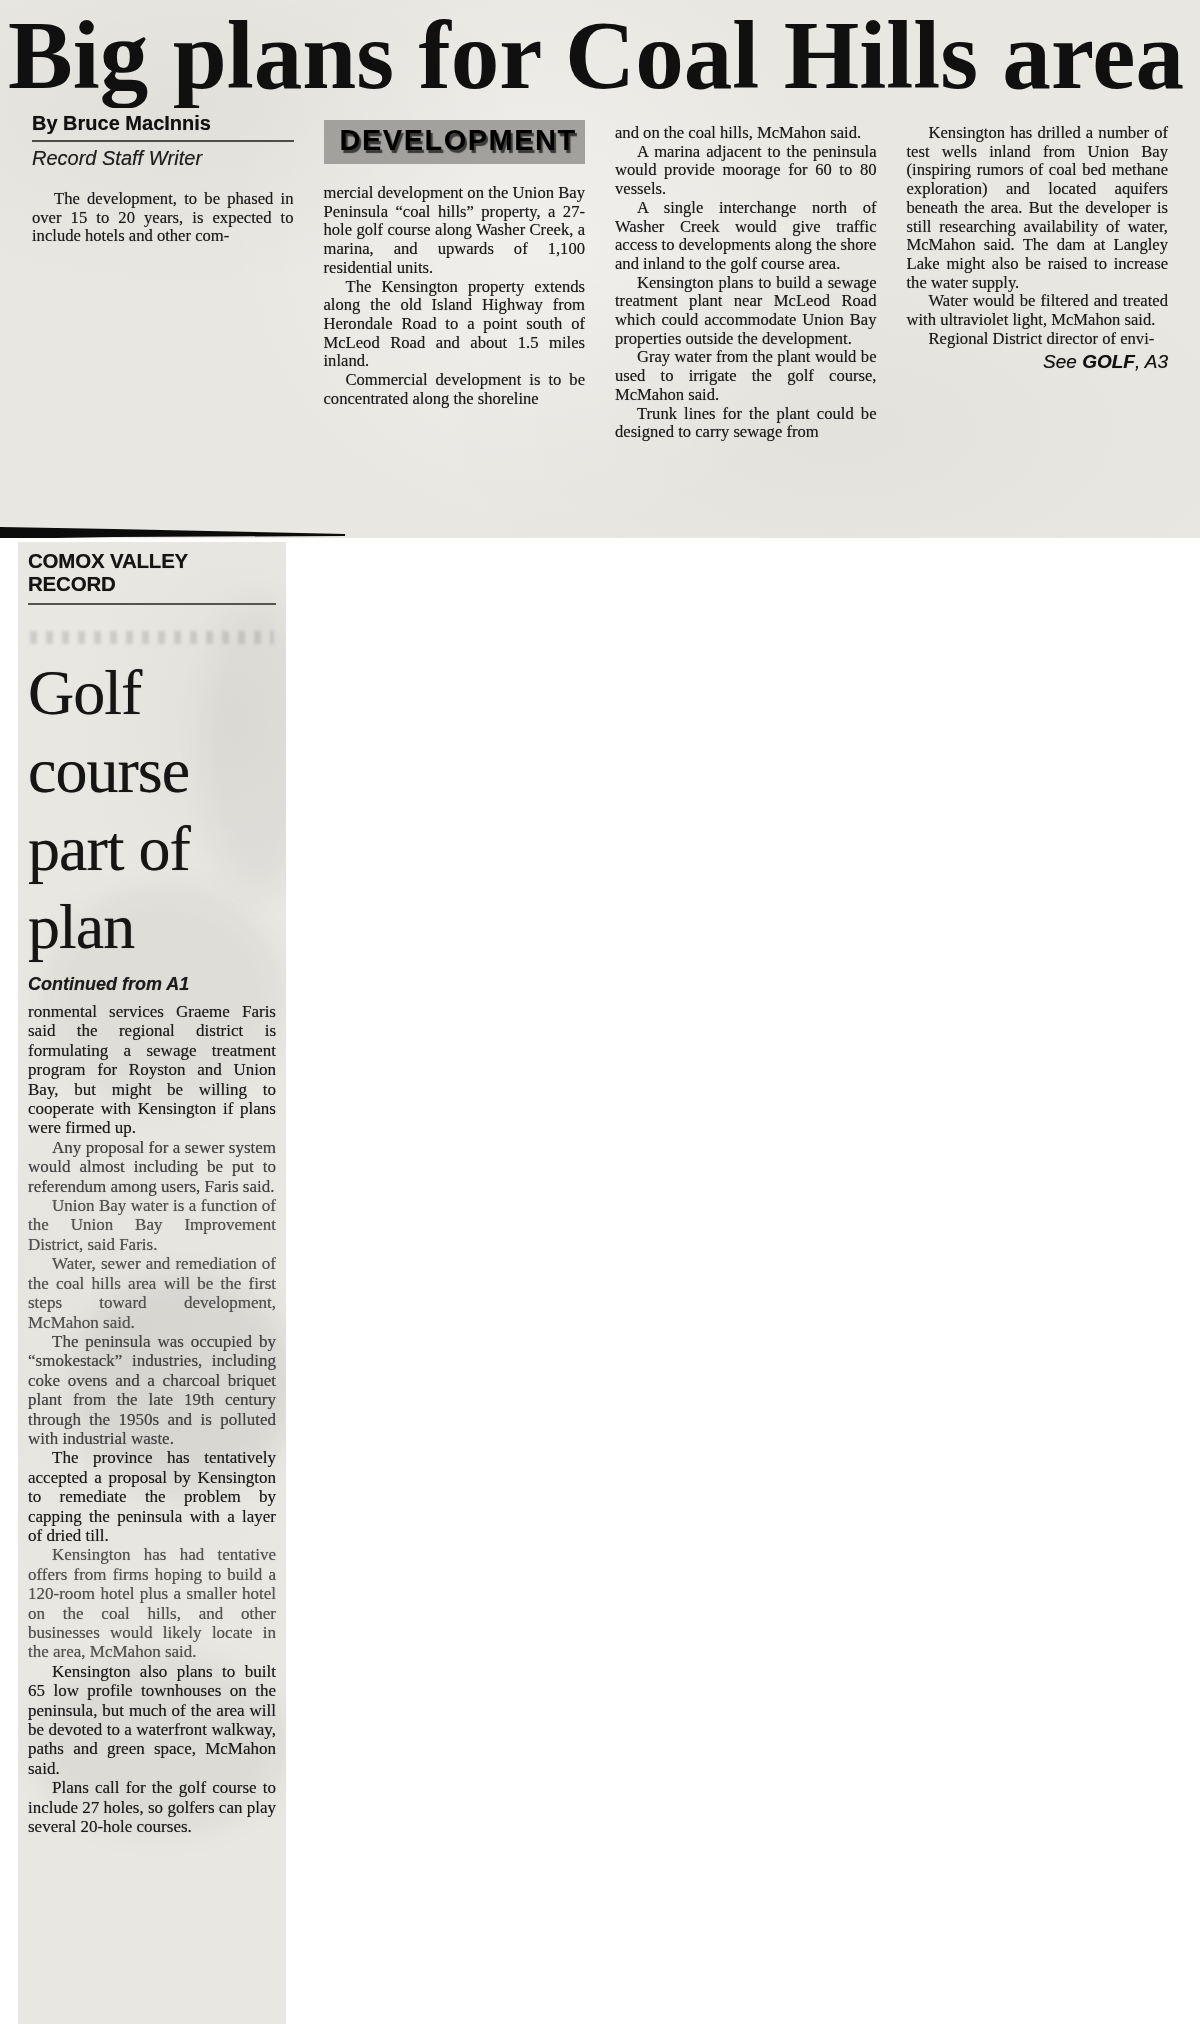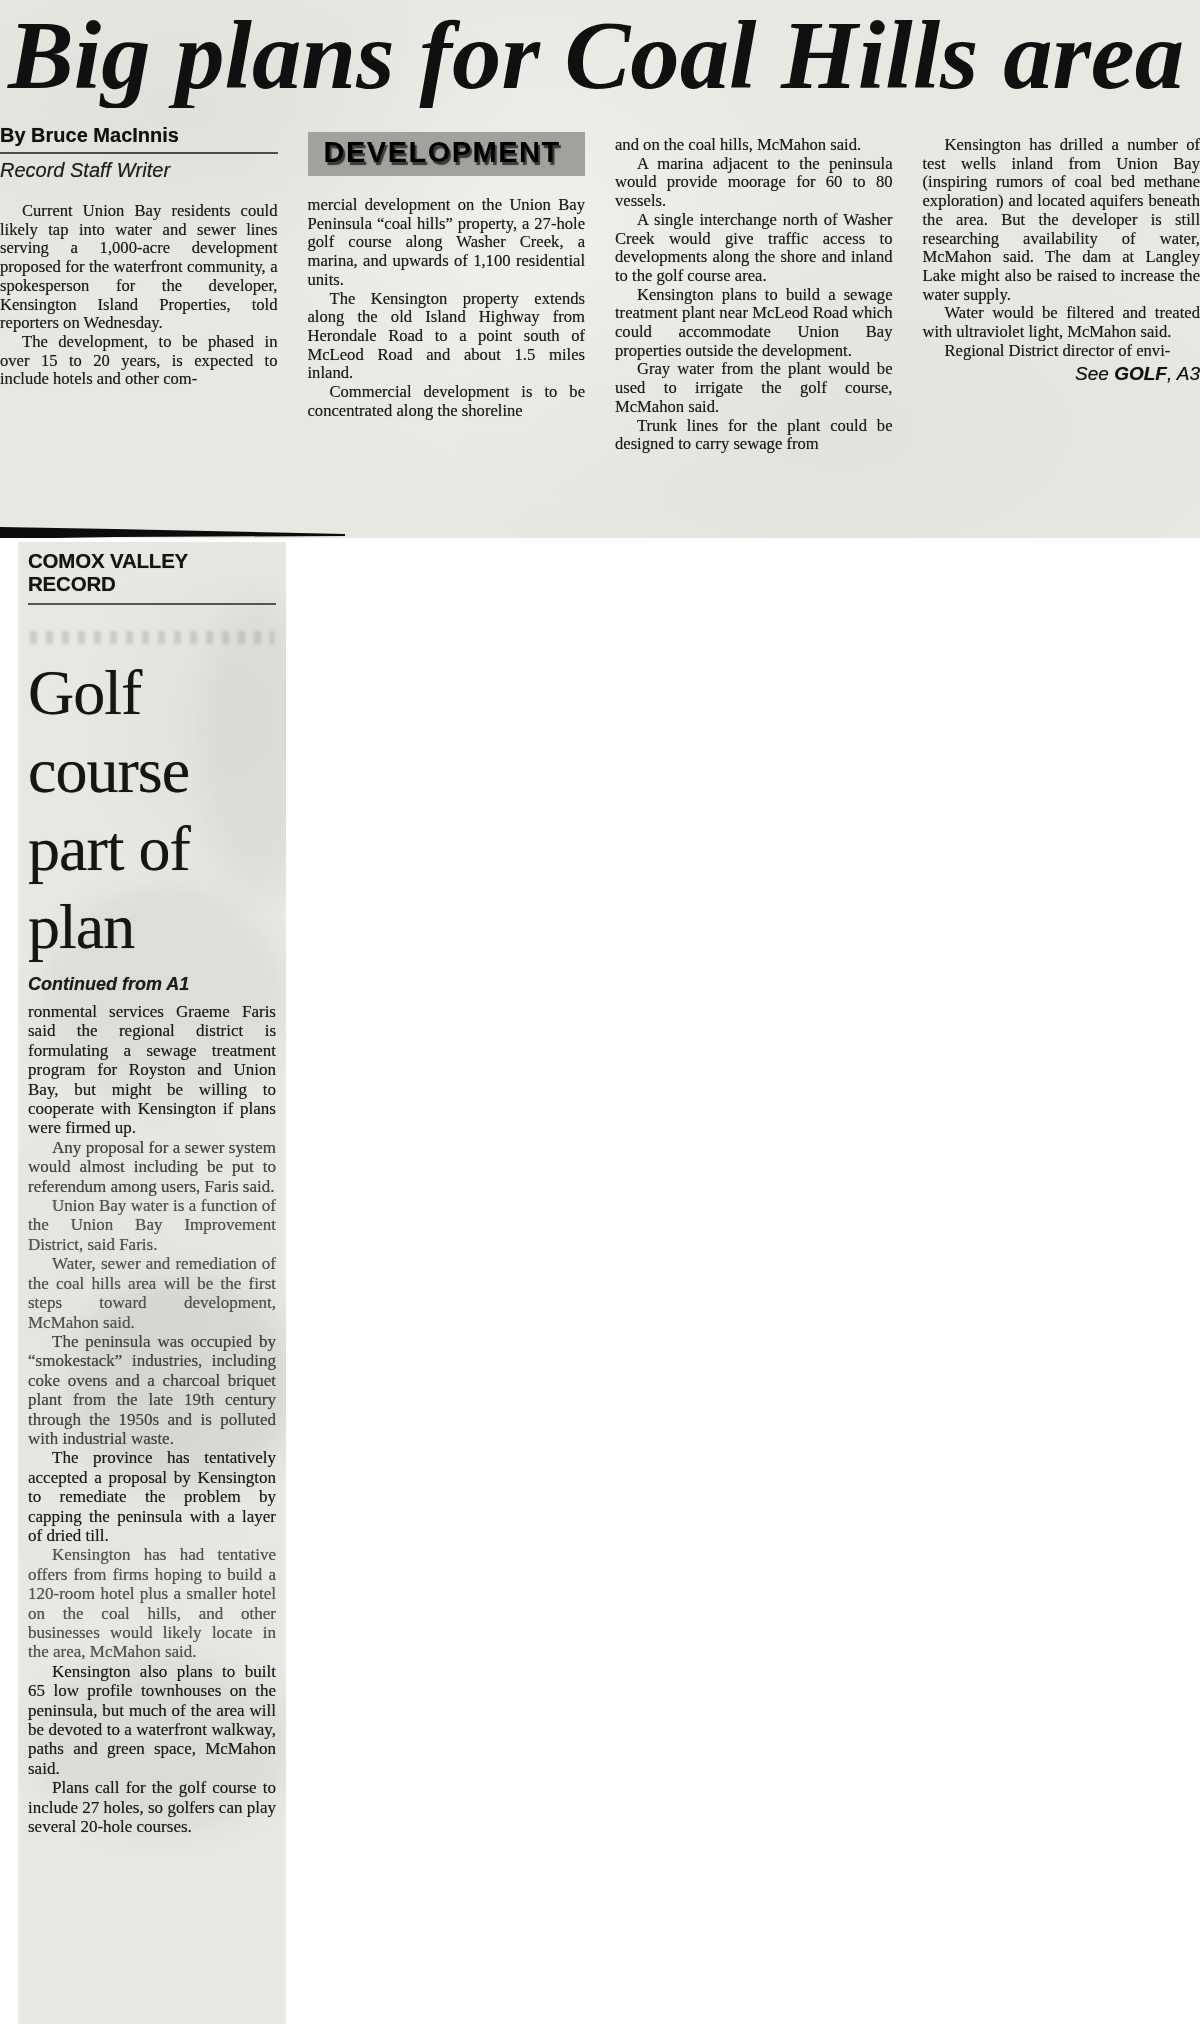--- a/index.html
+++ b/index.html
@@ -9,24 +9,24 @@
   
   .scan-top{position:absolute;left:0;top:0;width:1200px;height:538px;
     background-color:#e9e7e2;
     background-image:
       radial-gradient(ellipse 500px 260px at 15% 20%, rgba(0,0,0,0.030), transparent 70%),
       radial-gradient(ellipse 600px 300px at 70% 80%, rgba(0,0,0,0.025), transparent 70%),
       radial-gradient(ellipse 420px 400px at 45% 45%, rgba(255,255,255,0.35), transparent 75%);
     overflow:hidden;}
   .scan-text{text-shadow:0 0 0.7px rgba(25,25,25,0.55);}
 
-  .headline-wrap{padding:2px 4px 0 6px;font-style:italic;}
+  .headline-wrap{padding:2px 4px 0 6px;}
   .headline-wrap svg text{font-family:"Liberation Serif",serif;font-weight:700;fill:#101010;}
 
-  .cols{display:flex;gap:30px;padding:0 0;margin-top:12px;}
+  .cols{display:flex;gap:30px;padding:0 32px;}
   .col{flex:1 1 0;min-width:0;}
   .col3,.col4{padding-top:12px;}
 
   .byline-author{font:700 20px/1.15 "Liberation Sans",sans-serif;color:#111;}
   .byline-rule{border:none;border-top:2px solid #4d4d4b;margin:5px 0 4px 0;}
   .byline-title{font:italic 400 20px/1.2 "Liberation Sans",sans-serif;color:#1f1f1f;margin-bottom:20px;}
 
   .kicker{height:44px;line-height:40px;background:#a2a19d;color:#000000;
     font:700 29px/40px "Liberation Sans",sans-serif;letter-spacing:1.5px;
     padding-left:16px;margin:8px 0 20px 0;
@@ -84,21 +84,20 @@
         <text x="2" y="86" font-size="98" textLength="1176" lengthAdjust="spacingAndGlyphs">Big plans for Coal Hills area</text>
       </svg>
     </div>
 
     <div class="cols scan-text">
 
       <div class="col col1 body-txt">
         <div class="byline-author">By Bruce MacInnis</div>
         <hr class="byline-rule">
         <div class="byline-title">Record Staff Writer</div>
-        <p class="ind">Current Union Bay residents could likely tap into water and sewer lines serving a 1,000-acre development proposed for the waterfront community, a spokesperson for the developer, Kensington Island Properties, told reporters on Wednesday.</p>
         <p class="ind">The development, to be phased in over 15 to 20 years, is expected to include hotels and other com-</p>
       </div>
 
       <div class="col col2 body-txt">
         <div class="kicker">DEVELOPMENT</div>
         <p>mercial development on the Union Bay Peninsula “coal hills” property, a 27-hole golf course along Washer Creek, a marina, and upwards of 1,100 residential units.</p>
         <p class="ind">The Kensington property extends along the old Island Highway from Herondale Road to a point south of McLeod Road and about 1.5 miles inland.</p>
         <p class="ind">Commercial development is to be concentrated along the shoreline</p>
       </div>
 

